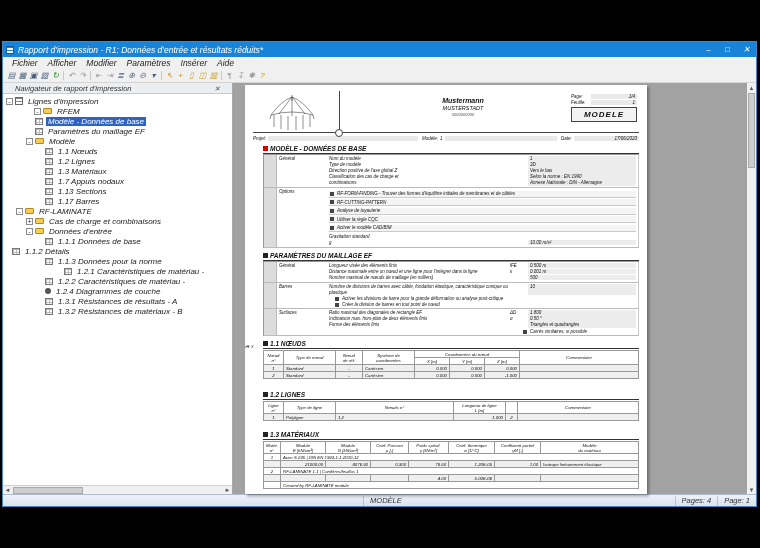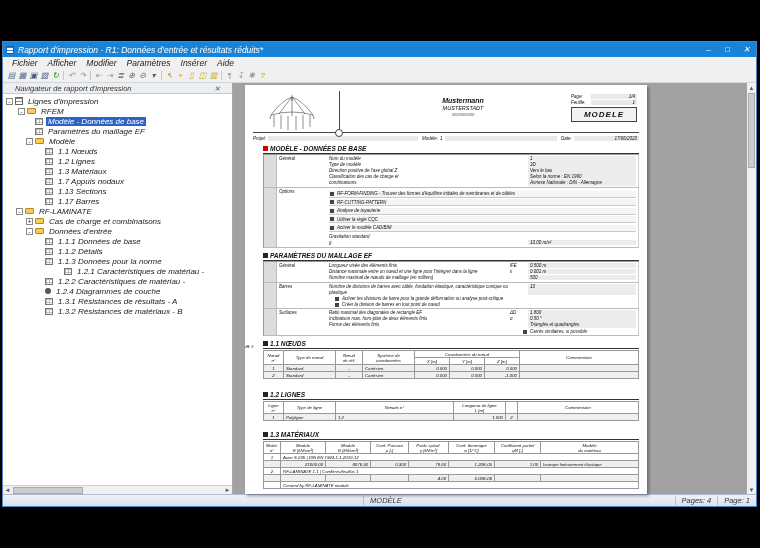--- a/index.html
+++ b/index.html
@@ -184,21 +184,21 @@
       <div class="nav-header">
         <span>Navigateur de rapport d'impression</span>
         <span class="nav-x">✕</span>
       </div>
       <div class="tree">
         <div class="trow" style="padding-left:3px">
           <span class="exp">-</span>
           <span class="ico ico-report"></span>
           <span class="tlabel">Lignes d'impression</span>
         </div>
-        <div class="trow" style="padding-left:15px">
+        <div class="trow" style="padding-left:31px">
           <span class="exp">-</span>
           <span class="ico ico-folder"></span>
           <span class="tlabel">RFEM</span>
         </div>
         <div class="trow sel" style="padding-left:23px">
           <span class="exp spacer"></span>
           <span class="ico ico-table"></span>
           <span class="tlabel">Modèle - Données de base</span>
         </div>
         <div class="trow" style="padding-left:23px">
@@ -254,21 +254,21 @@
         <div class="trow" style="padding-left:23px">
           <span class="exp">-</span>
           <span class="ico ico-folder"></span>
           <span class="tlabel">Données d'entrée</span>
         </div>
         <div class="trow" style="padding-left:33px">
           <span class="exp spacer"></span>
           <span class="ico ico-table"></span>
           <span class="tlabel">1.1.1 Données de base</span>
         </div>
-        <div class="trow" style="padding-left:33px">
+        <div class="trow" style="">
           <span class="exp spacer"></span>
           <span class="ico ico-table"></span>
           <span class="tlabel">1.1.2 Détails</span>
         </div>
         <div class="trow" style="padding-left:33px">
           <span class="exp spacer"></span>
           <span class="ico ico-table"></span>
           <span class="tlabel">1.1.3 Données pour la norme</span>
         </div>
         <div class="trow" style="padding-left:52px">

